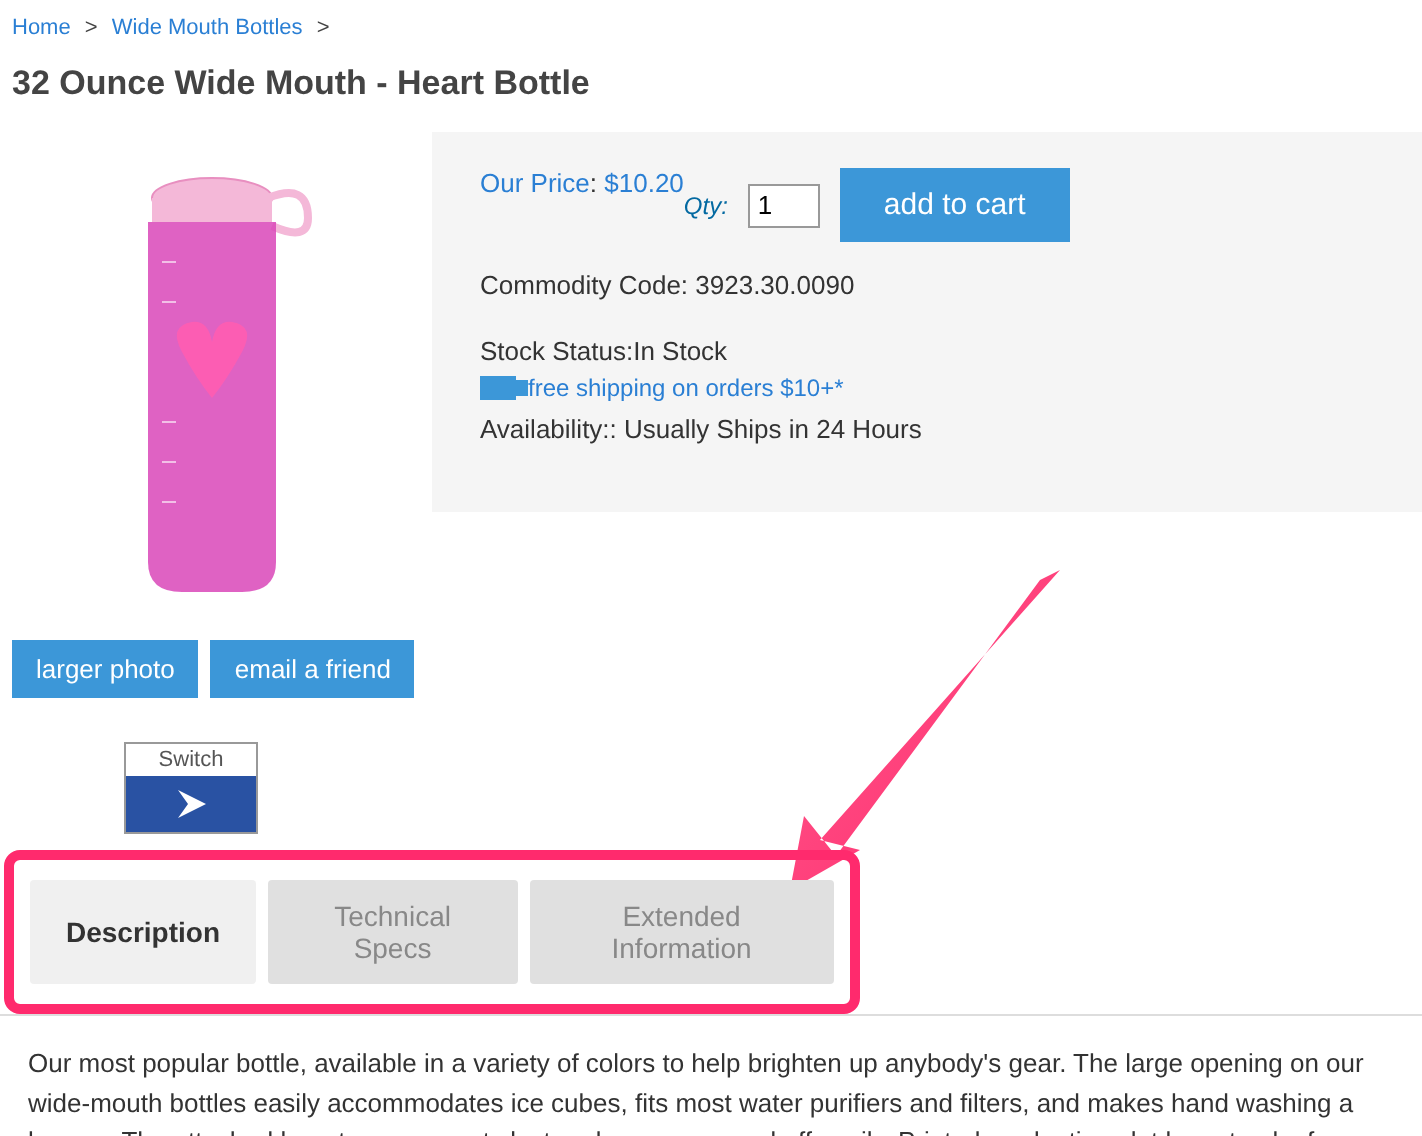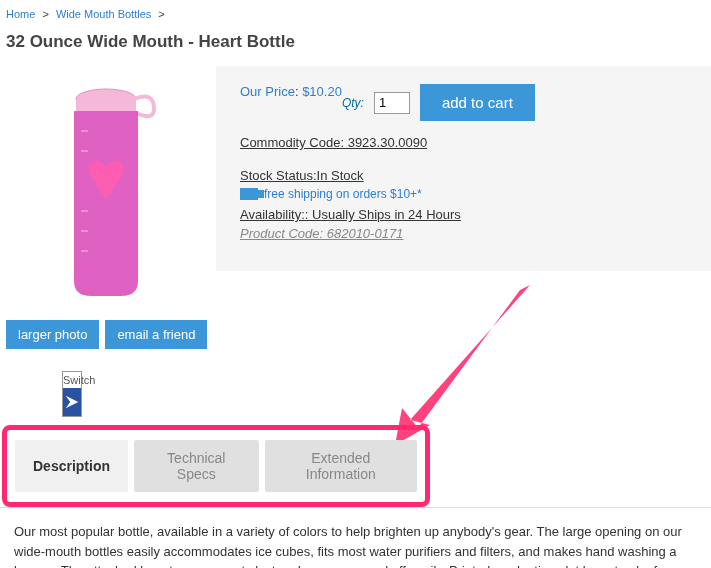--- a/index.html
+++ b/index.html
@@ -6,32 +6,32 @@
 body { font-family: Arial, Helvetica, sans-serif; font-size: 13px; color: #333; width: 711px; background: #fff; }
 .breadcrumb { padding: 8px 6px; font-size: 11px; }
 .breadcrumb a { color: #2a7fd4; text-decoration: none; }
 .breadcrumb span.sep { color: #444; margin: 0 4px; }
 .title { font-size: 17px; font-weight: bold; color: #444; padding: 4px 6px 14px; }
 .main { display: flex; align-items: flex-start; }
 .left-col { width: 216px; padding: 0 6px; }
 .product-image { width: 200px; height: 230px; display: flex; align-items: center; justify-content: center; margin-top: 10px; }
 .btn-row { display: flex; gap: 6px; margin-top: 14px; }
 .blue-btn { background: #3c97d8; color: #fff; border: none; padding: 7px 12px; font-size: 13px; cursor: pointer; }
-.switch-badge { margin: 22px 0 0 56px; width: 20px; border: 1px solid #999; background: #fff; text-align: center; }
+.switch-badge { margin: 22px 0 0 56px; width: 67px; border: 1px solid #999; background: #fff; text-align: center; }
 .switch-badge .sw-label { background: #fff; color: #555; font-size: 11px; padding: 2px 0; }
 .switch-badge .sw-icon { background: #2952a3; height: 28px; display: flex; align-items: center; justify-content: center; }
 .right-col { flex: 1; background: #f5f5f5; padding: 18px 24px 30px; margin-left: 0; min-height: 190px; }
 .price-row { display: flex; justify-content: flex-start; align-items: flex-start; }
 .price-line { color: #2a7fd4; font-size: 13px; }
 .price-line .colon { color: #333; }
 .qty-cart { display: flex; align-items: center; gap: 10px; }
 .qty-cart label { font-size: 12px; color: #0369a1; font-style: italic; }
 .qty-cart input { width: 36px; height: 22px; border: 1px solid #999; padding: 2px 4px; font-size: 13px; }
 .add-cart { background: #3c97d8; color: #fff; border: none; padding: 10px 22px; font-size: 15px; cursor: pointer; }
-.info-line { margin-top: 14px; font-size: 13px; color: #333; text-decoration: underline; }
+.info-line { margin-top: 14px; font-size: 13px; color: #333; }
 .ship-line { display: flex; align-items: center; gap: 6px; margin-top: 4px; color: #2a7fd4; font-size: 12px; }
 .truck-icon { width: 18px; height: 12px; background: #3c97d8; position: relative; }
 .truck-icon::after { content: ''; position: absolute; right: -6px; top: 2px; width: 6px; height: 8px; background: #3c97d8; }
 .muted { color: #888; font-style: italic; }
 .tabs-wrap { position: relative; margin-top: 8px; border: 5px solid #ff2a6d; border-radius: 8px; padding: 10px 8px; width: 428px; margin-left: 2px; }
 .tabs { display: flex; gap: 6px; }
 .tab { background: #e0e0e0; color: #888; padding: 10px 18px; font-size: 14px; border: none; cursor: pointer; border-radius: 2px; }
 .tab.active { background: #f0f0f0; color: #333; font-weight: bold; }
 .arrow { position: absolute; }
 .description { padding: 14px 14px 20px; font-size: 13px; line-height: 1.5; color: #333; border-top: 1px solid #ddd; }
@@ -89,21 +89,20 @@
         <button class="add-cart">add to cart</button>
       </div>
     </div>
     <div class="info-line">Commodity Code: 3923.30.0090</div>
     <div class="info-line" style="margin-top:18px">Stock Status:In Stock</div>
     <div class="ship-line">
       <span class="truck-icon"></span>
       <span>free shipping on orders $10+*</span>
     </div>
     <div class="info-line" style="margin-top:6px">Availability:: Usually Ships in 24 Hours</div>
-    <div class="info-line muted" style="margin-top:4px">Product Code: 682010-0171</div>
   </div>
 </div>
 
 <svg class="arrow" style="left:380px; top:280px;" width="160" height="170" viewBox="0 0 160 170">
   <defs>
       <linearGradient id="ag" x1="0" y1="0" x2="1" y2="1">
         <stop offset="0" stop-color="#ff5a8c"></stop>
         <stop offset="1" stop-color="#ff2a6d"></stop>
       </linearGradient>
     </defs>

